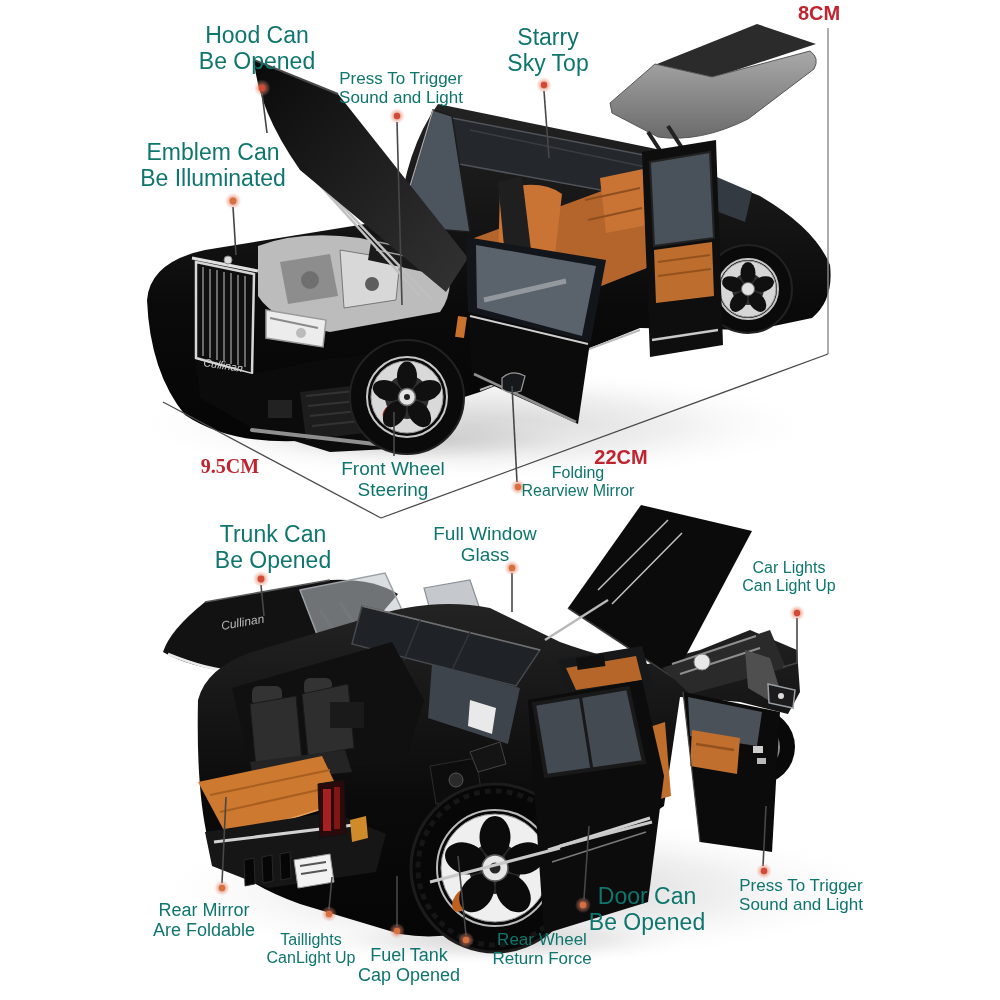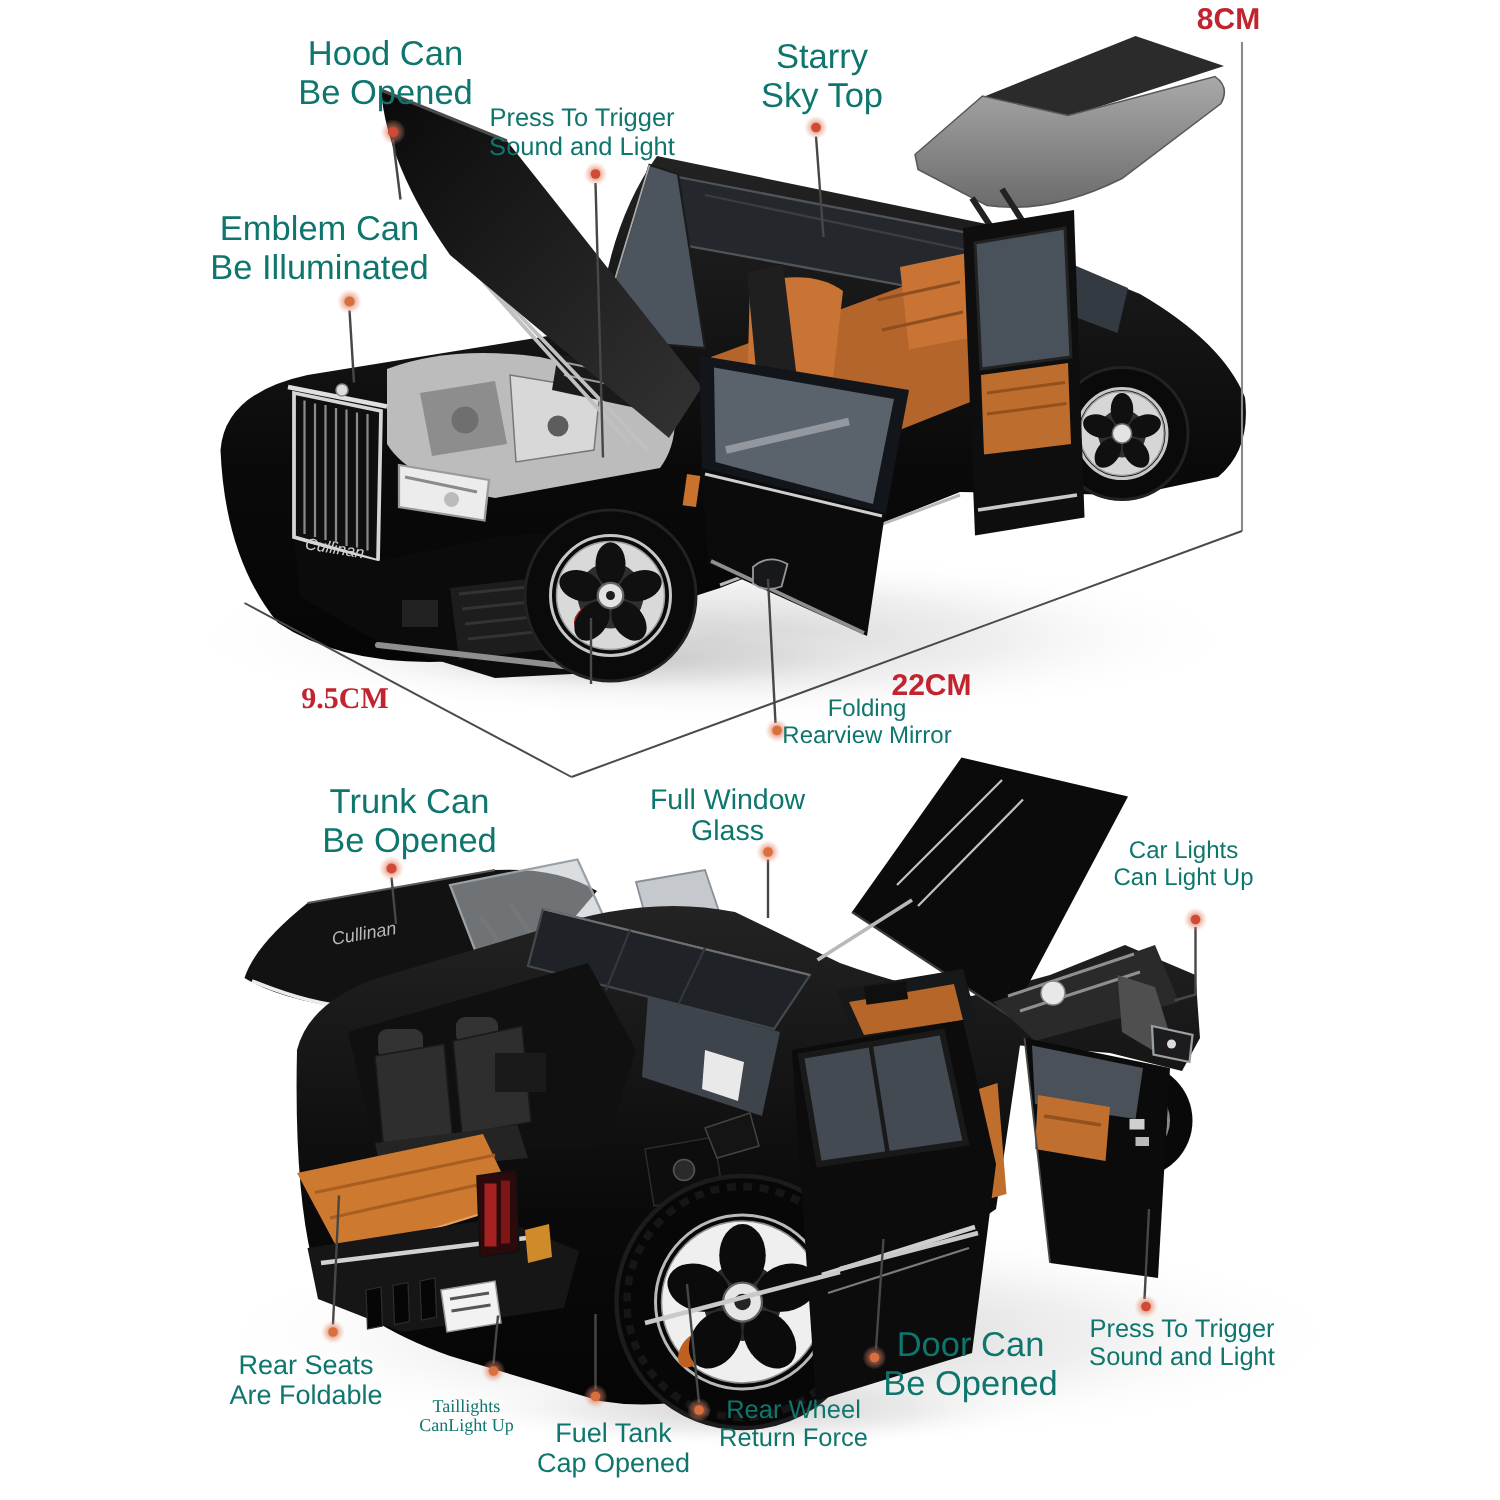--- a/index.html
+++ b/index.html
@@ -5,22 +5,22 @@
   html,body{margin:0;padding:0;background:#ffffff;}
   #stage{position:relative;width:1000px;height:1000px;background:#ffffff;overflow:hidden;
          font-family:"Liberation Sans",sans-serif;}
   #stage svg{position:absolute;left:0;top:0;}
   .lbl{position:absolute;transform:translateX(-50%);text-align:center;white-space:pre-line;
        color:#0f766e;line-height:1.12;z-index:5;}
   .s23{font-size:23px;}
   .s20{font-size:16px;}
   .s19{font-size:19px;}
   .s18{font-size:18px;}
-  .s17{font-size:17px;}
-  .s16{font-size:12px;font-family:Liberation Serif, serif;}
+  .s17{font-size:17px;margin-left:13px;}
+  .s16{font-size:16px;}
   .dim{position:absolute;transform:translateX(-50%);color:#c1242f;font-weight:bold;
        font-size:20px;white-space:nowrap;z-index:5;text-align:center;}
   .watermark{position:absolute;color:rgba(246,246,246,0.93);font-size:24px;letter-spacing:1px;
        white-space:nowrap;z-index:6;text-shadow:0 0 3px rgba(110,110,110,0.30);}
 </style>
 </head>
 <body>
 
 <div id="stage">
 
@@ -377,29 +377,31 @@
 </svg>
 
   <div class="lbl s23" style="left:257px;top:23px;">Hood Can
 Be Opened</div>
   <div class="lbl s17" style="left:388px;top:69px;">Press To Trigger
 Sound and Light</div>
   <div class="lbl s23" style="left:548px;top:25px;">Starry
 Sky Top</div>
   <div class="lbl s23" style="left:213px;top:140px;">Emblem Can
 Be Illuminated</div>
+  <div class="lbl s19" style="left:393px;top:458px;">Front Wheel
+Steering</div>
   <div class="lbl s20" style="left:578px;top:464px;">Folding
 Rearview Mirror</div>
   <div class="lbl s23" style="left:273px;top:522px;">Trunk Can
 Be Opened</div>
   <div class="lbl s19" style="left:485px;top:523px;">Full Window
 Glass</div>
   <div class="lbl s20" style="left:789px;top:559px;">Car Lights
 Can Light Up</div>
-  <div class="lbl s18" style="left:204px;top:900px;">Rear Seats
+  <div class="lbl s18" style="left:204px;top:900px;">Rear Mirror
 Are Foldable</div>
   <div class="lbl s16" style="left:311px;top:931px;">Taillights
 CanLight Up</div>
   <div class="lbl s18" style="left:409px;top:945px;">Fuel Tank
 Cap Opened</div>
   <div class="lbl s17" style="left:529px;top:930px;">Rear Wheel
 Return Force</div>
   <div class="lbl s23" style="left:647px;top:884px;">Door Can
 Be Opened</div>
   <div class="lbl s17" style="left:788px;top:876px;">Press To Trigger

